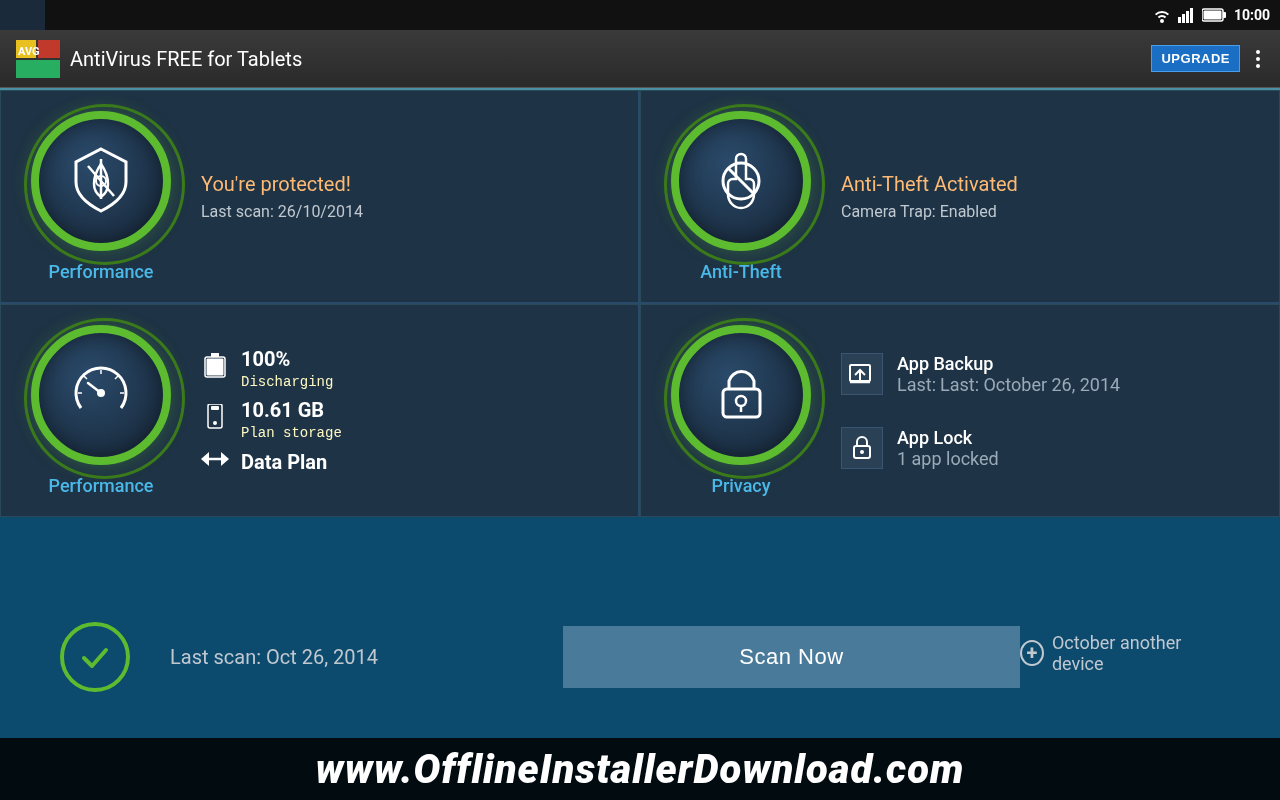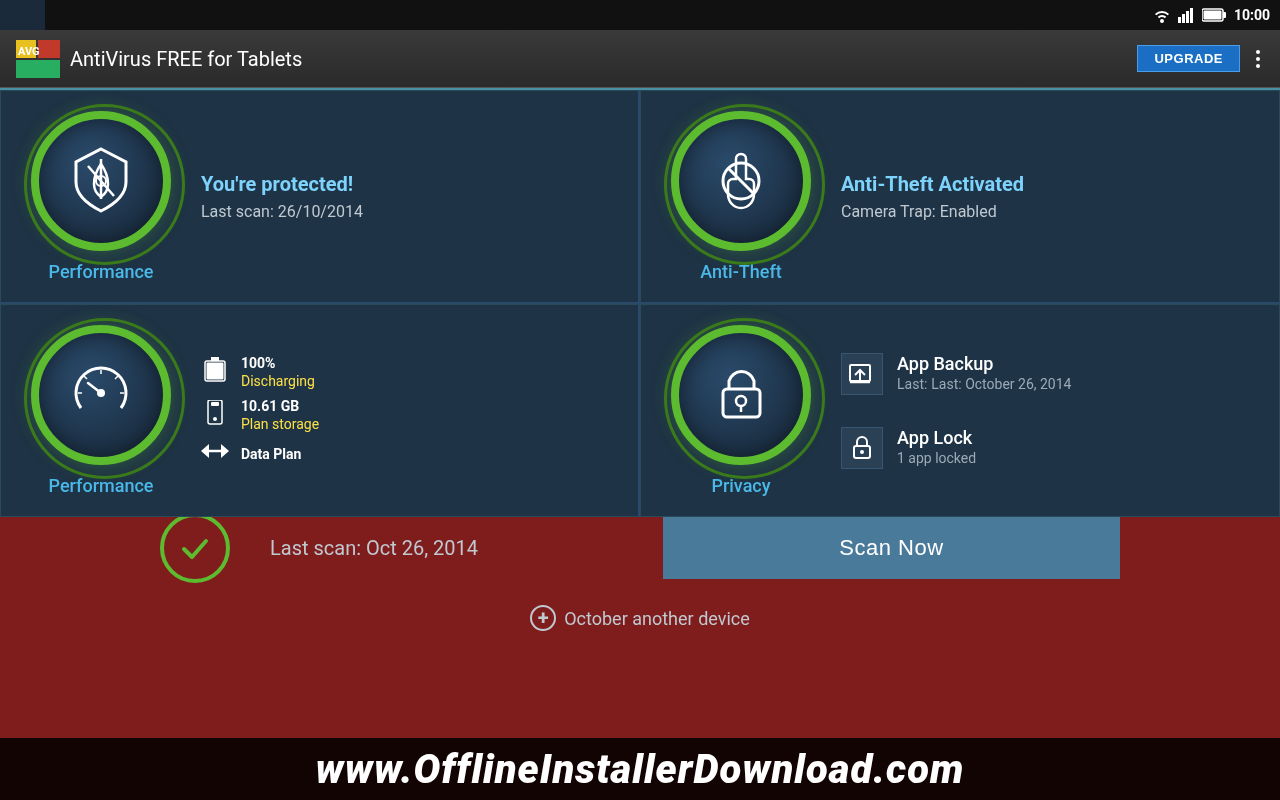--- a/index.html
+++ b/index.html
@@ -59,21 +59,21 @@
     .top-bar-actions {
       margin-left: auto;
       display: flex;
       align-items: center;
       gap: 12px;
     }
     .upgrade-btn {
       background: #1a6fc4;
       color: white;
       border: 1px solid #4a9ee8;
-      padding: 5px 16px;
+      padding: 5px 9px;
       font-size: 13px;
       cursor: pointer;
       font-weight: bold;
       letter-spacing: 0.5px;
     }
     .menu-dots {
       color: white;
       font-size: 22px;
       cursor: pointer;
       display: flex;
@@ -150,23 +150,23 @@
       margin-top: 10px;
       font-weight: 500;
     }
 
     .tile-info {
       flex: 1;
       padding-left: 20px;
     }
 
     .tile-status-title {
-      color: #7dd3fc;
-      font-size: 20px;
-      font-weight: 700;
+      color: #fdba74;
+      font-size: 20px;
+      font-weight: 400;
       margin-bottom: 6px;
     }
 
     .tile-status-subtitle {
       color: #c0c8d0;
       font-size: 16px;
     }
 
     
     .shield-icon svg {
@@ -205,27 +205,28 @@
       color: #d0d8e0;
       font-size: 16px;
     }
     .perf-item-icon {
       width: 28px;
       text-align: center;
       font-size: 20px;
     }
     .perf-item-text strong {
       display: block;
-      font-size: 14px;
+      font-size: 20px;
       color: white;
       font-weight: bold;
     }
     .perf-item-text span {
       font-size: 14px;
-      color: #fde047;
+      color: #fef9c3;
+      font-family: Liberation Mono, monospace;
     }
 
     
     .privacy-info {
       display: flex;
       flex-direction: column;
       gap: 32px;
     }
     .privacy-item {
       display: flex;
@@ -244,31 +245,30 @@
       flex-shrink: 0;
     }
     .privacy-item-text strong {
       display: block;
       color: white;
       font-size: 18px;
       font-weight: 500;
     }
     .privacy-item-text span {
       color: #9aaab8;
-      font-size: 14px;
+      font-size: 18px;
     }
 
     
     .bottom-section {
       flex: 1;
       display: flex;
-      flex-direction: column;
-      align-items: center;
+      flex-direction: row;
       padding: 0 60px;
-      background: #7f1d1d;
+      background: #0c4a6e;
     }
 
     .scan-row {
       display: flex;
       align-items: center;
       gap: 40px;
       margin-top: 30px;
       width: 100%;
       max-width: 960px;
     }

